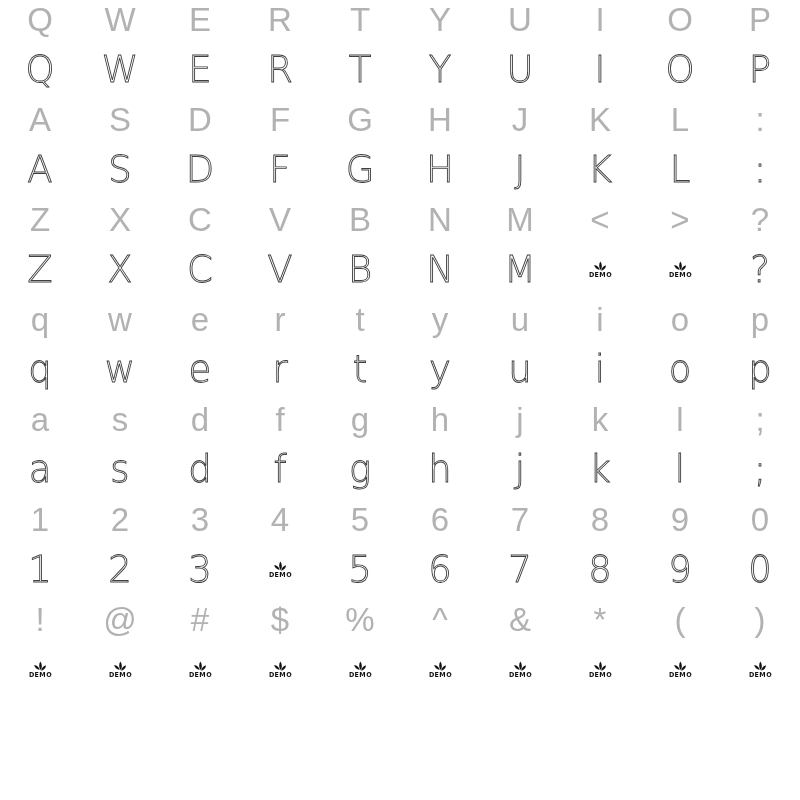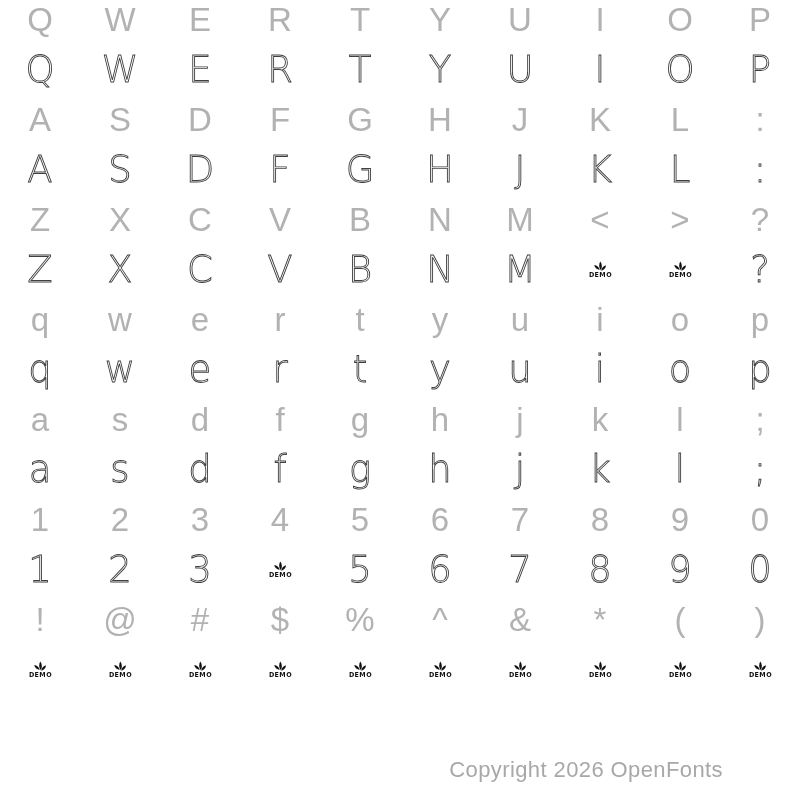--- a/index.html
+++ b/index.html
@@ -660,14 +660,13 @@
         <path transform="rotate(-44 9 10)" d="M9 1.6 C10.8 3.8 11.1 6.4 9.5 9.0 C7.9 6.4 7.6 3.8 9 1.6 Z"></path>
         <path transform="rotate(2 9 10)" d="M9 0.5 C11.0 3.1 11.3 6.2 9.6 9.3 C7.7 6.2 7.4 3.1 9 0.5 Z"></path>
         <path transform="rotate(46 9 10)" d="M9 1.6 C10.8 3.8 11.1 6.4 9.5 9.0 C7.9 6.4 7.6 3.8 9 1.6 Z"></path>
       </g>
     </svg>
     <span class="demo-label">DEMO</span>
   </span>
 </div>
       </div>
     </main>
-  <footer class="copyright">Copyright 2026 OpenFonts</footer>
 </div>
 
 </body></html>

